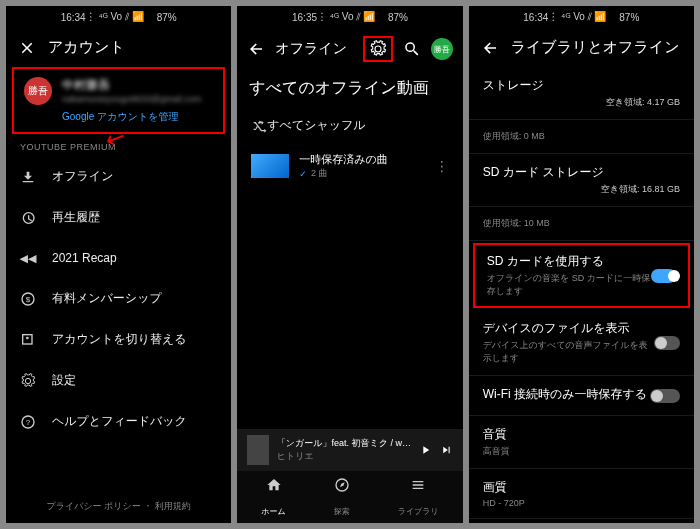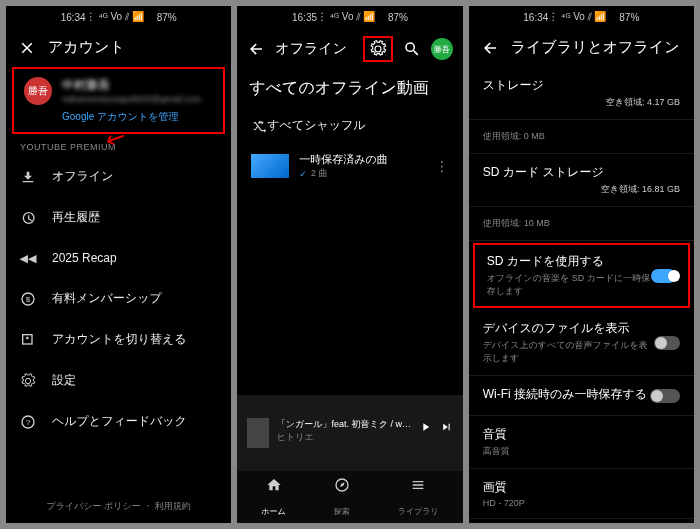--- a/index.html
+++ b/index.html
@@ -29,21 +29,21 @@
 .gear-box{border:2px solid #e00;padding:2px 4px}
 .big-title{font-size:16px;font-weight:500;padding:8px 12px}
 .shuffle-row{display:flex;align-items:center;padding:10px 14px}
 .song-row{display:flex;align-items:center;gap:10px;padding:8px 14px}
 .thumb{width:38px;height:24px;background:linear-gradient(135deg,#4af,#06c)}
 .song-info{flex:1}
 .song-title{font-size:11px}
 .song-meta{font-size:9px;color:#888;display:flex;align-items:center;gap:4px}
 .check{color:#3ea6ff}
 .dots{color:#888;font-size:14px}
-.player-bar{display:flex;align-items:flex-start;padding:23px 10px;gap:8px;background:#181818;margin-top:auto}
+.player-bar{display:flex;align-items:center;padding:6px 10px;gap:8px;background:#181818;margin-top:auto}
 .player-thumb{width:30px;height:30px;background:#444}
 .player-text{flex:1;font-size:9px;overflow:hidden;white-space:nowrap}
 .nav-bar{display:flex;justify-content:space-around;padding:6px 0;background:#0a0a0a}
 .nav-item{display:flex;flex-direction:column;align-items:center;gap:13px;font-size:8px;color:#888}
 .nav-item.active{color:#fff}
 .setting-row{padding:10px 14px;border-bottom:1px solid #1a1a1a}
 .setting-title{font-size:12px;margin-bottom:2px}
 .setting-sub{font-size:9px;color:#888}
 .setting-right{text-align:right;font-size:9px;color:#ccc}
 .setting-flex{display:flex;justify-content:space-between;align-items:center}
@@ -96,21 +96,21 @@
   <div class="menu-item">
       <div class="menu-icon">
         <svg viewBox="0 0 24 24">
           <path d="M13 3a9 9 0 100 18 9 9 0 000-18zm0 16a7 7 0 110-14 7 7 0 010 14zm-1-11h2v5l4 2-1 2-5-3z"></path>
         </svg>
       </div>
       <span class="menu-label">再生履歴</span>
     </div>
   <div class="menu-item">
       <div class="menu-icon">◀◀</div>
-      <span class="menu-label">2025 Recap</span>
+      <span class="menu-label">2021 Recap</span>
     </div>
   <div class="menu-item">
       <div class="menu-icon">
         <svg viewBox="0 0 24 24">
           <circle cx="12" cy="12" r="9" fill="none" stroke="currentColor" stroke-width="2"></circle>
           <text x="12" y="16" text-anchor="middle" font-size="12" fill="currentColor">$</text>
         </svg>
       </div>
       <span class="menu-label">有料メンバーシップ</span>
     </div>

